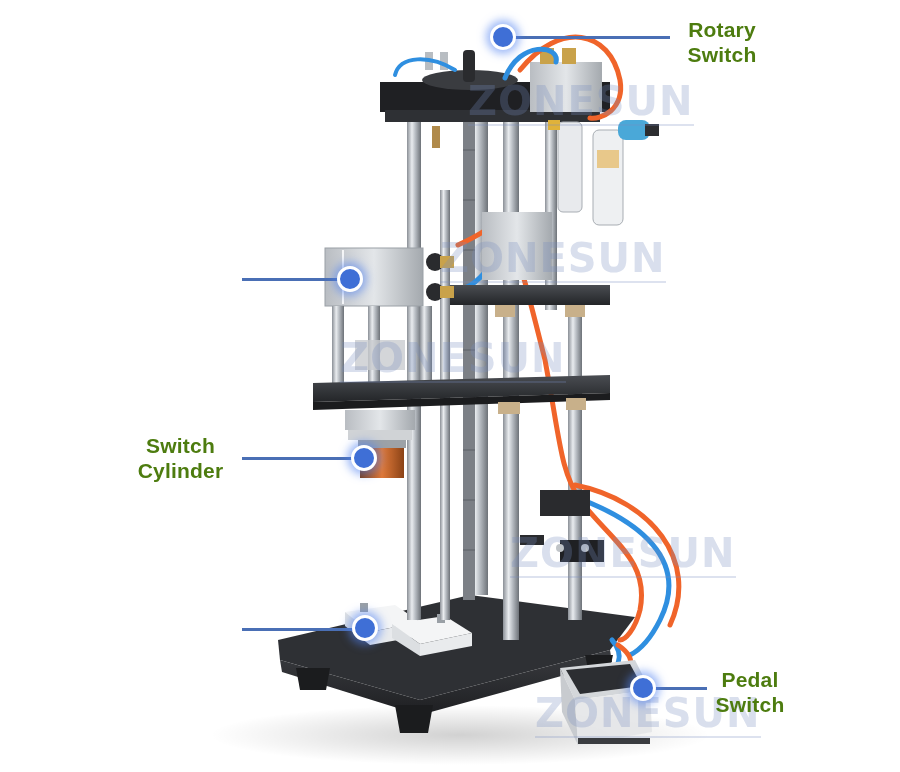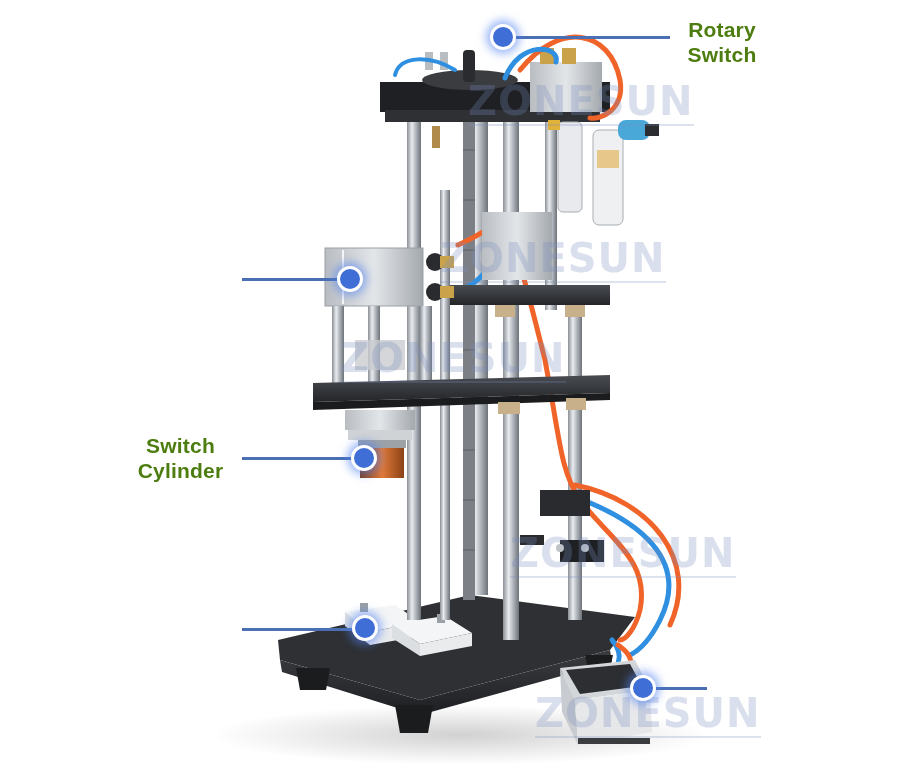--- a/index.html
+++ b/index.html
@@ -213,13 +213,17 @@
   <div class="label" style="left:118px; top:433px; width:125px;">
     <span>Switch</span>
     <span>Cylinder</span>
   </div>
 
   <div class="leader" style="left:242px; top:628px; width:122px;"></div>
   <div class="dot" style="left:365px; top:628px;"></div>
 
   <div class="leader" style="left:645px; top:687px; width:62px;"></div>
   <div class="dot" style="left:643px; top:688px;"></div>
+  <div class="label" style="left:705px; top:667px; width:90px;">
+    <span>Pedal</span>
+    <span>Switch</span>
+  </div>
 </div>
 
 </body></html>

